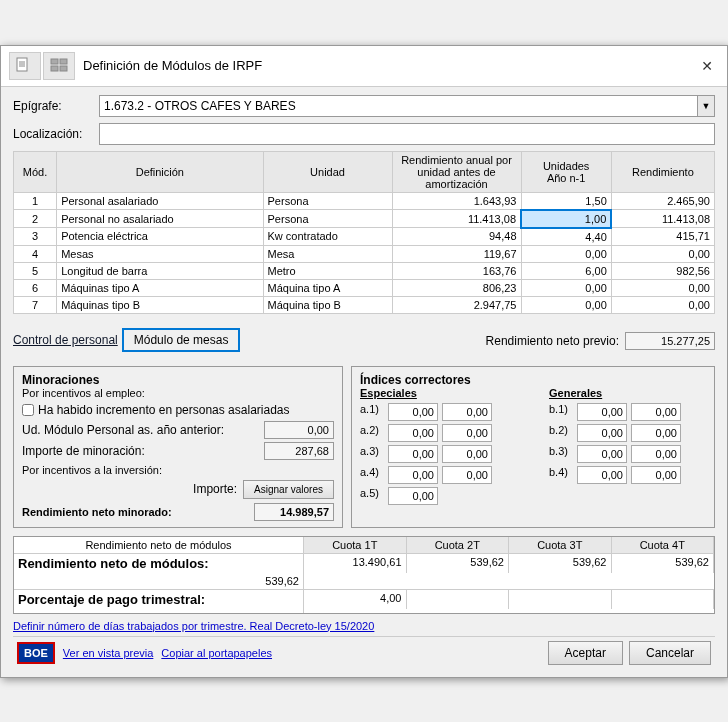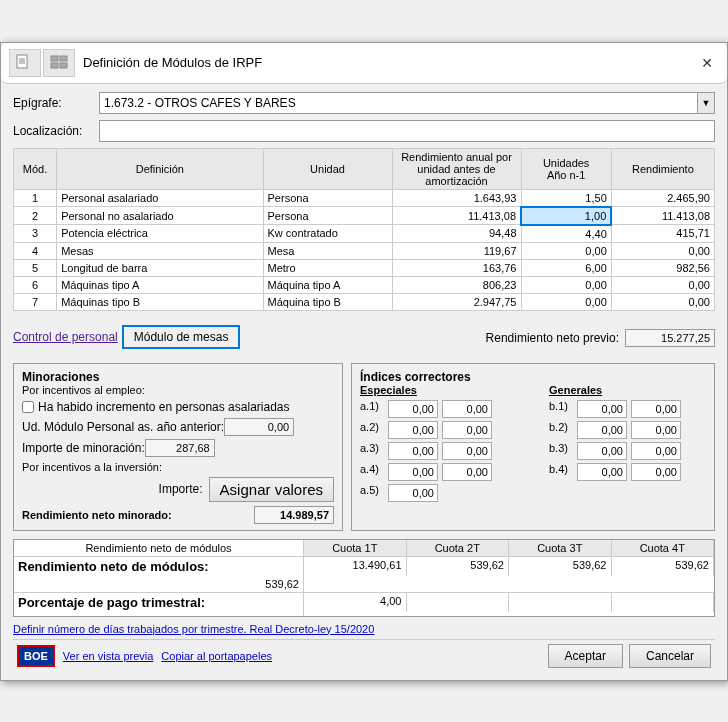--- a/index.html
+++ b/index.html
@@ -18,21 +18,20 @@
       border: 1px solid #999;
       box-shadow: 2px 2px 8px rgba(0,0,0,0.4);
     }
     .titlebar {
       background: #fff;
       border-bottom: 1px solid #ccc;
       padding: 6px 8px;
       display: flex;
       align-items: center;
       justify-content: space-between;
-      border-radius: 7px;
     }
     .titlebar-left {
       display: flex;
       align-items: center;
       gap: 8px;
     }
     .titlebar-icons {
       display: flex;
       gap: 2px;
     }
@@ -147,21 +146,21 @@
     .col-units { width: 70px; text-align: center; }
     .col-rendimiento { width: 80px; text-align: right; }
     
     .tabs-row {
       display: flex;
       align-items: center;
       margin: 6px 0 8px 0;
       gap: 4px;
     }
     .tab-link {
-      color: #4c1d95;
+      color: #0f172a;
       text-decoration: underline;
       cursor: pointer;
       font-size: 12px;
       background: none;
       border: none;
       padding: 0;
     }
     .tab-btn {
       border: 2px solid #0078d4;
       background: #f0f0f0;
@@ -207,20 +206,21 @@
       gap: 4px;
       margin-bottom: 4px;
     }
     .checkbox-row input[type=checkbox] {
       width: 12px;
       height: 12px;
     }
     .value-row {
       display: flex;
       align-items: center;
+      justify-content: space-between;
       margin-bottom: 3px;
     }
     .value-field {
       border: 1px solid #999;
       background: #f5f5f5;
       padding: 1px 4px;
       font-size: 11px;
       text-align: right;
       width: 70px;
       height: 18px;
@@ -253,21 +253,21 @@
       width: 50px;
       text-align: right;
       font-size: 11px;
       padding: 1px 3px;
       height: 18px;
     }
     .asignar-btn {
       border: 1px solid #999;
       background: linear-gradient(to bottom, #f5f5f5, #e0e0e0);
       padding: 3px 10px;
-      font-size: 15px;
+      font-size: 10px;
       cursor: pointer;
     }
     .rendimiento-neto-minorado-row {
       display: flex;
       align-items: center;
       justify-content: space-between;
       margin-top: 4px;
     }
     .bold-label {
       font-weight: bold;

